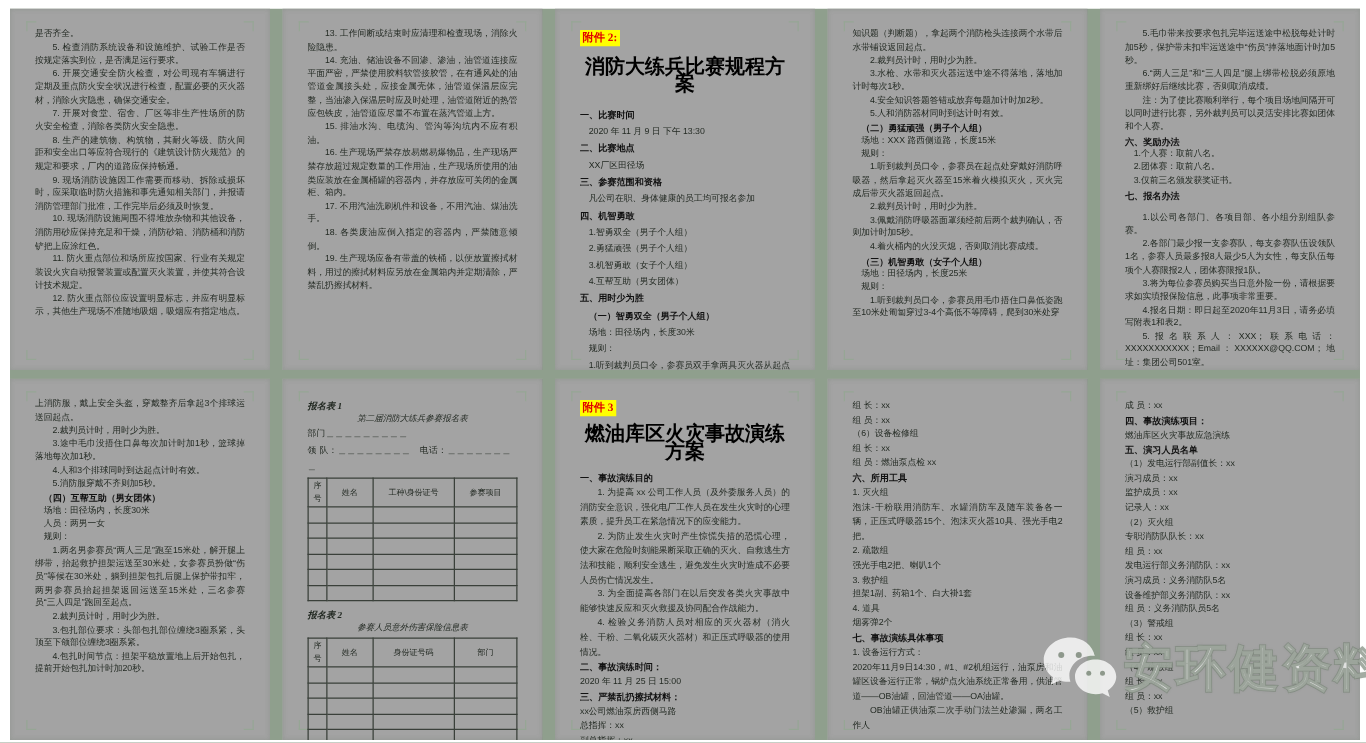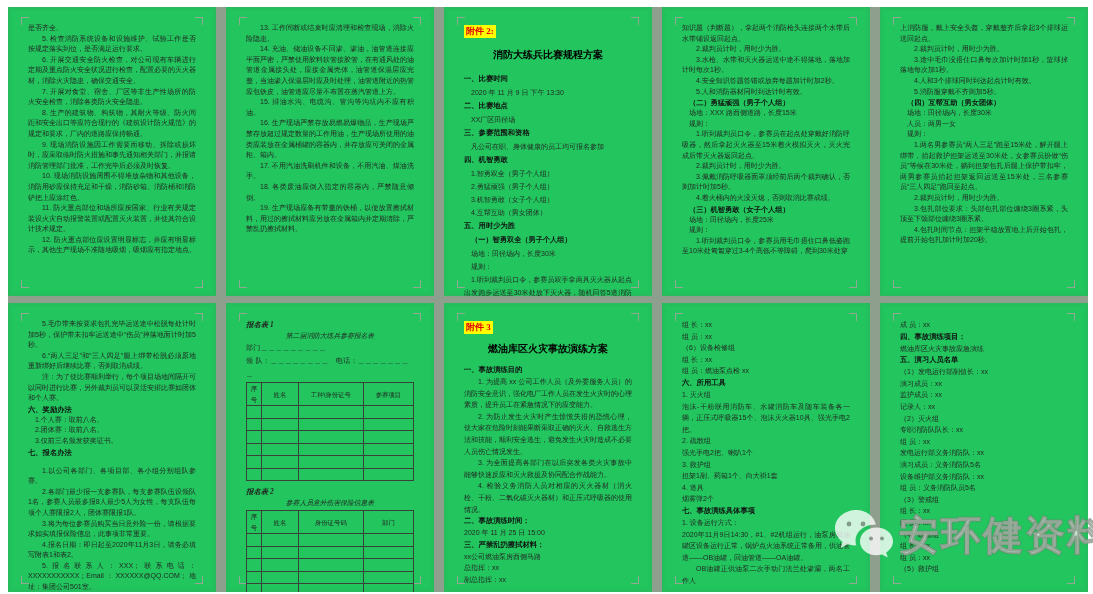--- a/index.html
+++ b/index.html
@@ -11,40 +11,40 @@
   
   .board{
     position:absolute;left:8px;top:7px;width:1080px;height:585px;
     display:grid;
     grid-template-columns:repeat(5,208px);
     grid-template-rows:289px 289px;
     column-gap:10px;row-gap:7px;
     background:#8f9f8d;
   }
   .page{
-    background:#22c55e;
+    background:#a3a3a3;
     position:relative;
     box-sizing:border-box;
     padding:16px 20px 10px 20px;
     overflow:hidden;
     color:#232a23;
     box-shadow:inset 0 0 4px rgba(90,110,90,.25);
   }
   .pbody{position:relative;}
   
   .cm{position:absolute;width:7px;height:7px;pointer-events:none;}
   .cm.tl{top:10px;left:13px;border-left:1px solid #96a695;border-top:1px solid #96a695;}
   .cm.tr{top:10px;right:13px;border-right:1px solid #96a695;border-top:1px solid #96a695;}
   .cm.bl{bottom:8px;left:13px;border-left:1px solid #96a695;border-bottom:1px solid #96a695;}
   .cm.br{bottom:8px;right:13px;border-right:1px solid #96a695;border-bottom:1px solid #96a695;}
 
   .t-p{font-size:7px;line-height:10.6px;text-align:justify;}
   .t-h{font-size:7.3px;font-weight:bold;line-height:11px;color:#111;}
   .t-sub{font-size:7.2px;font-weight:bold;line-height:11px;color:#111;}
-  .t-title{font-size:10px;font-weight:bold;text-align:center;color:#000;
+  .t-title{font-size:16px;font-weight:bold;text-align:center;color:#000;
            font-family:Liberation Sans, sans-serif;line-height:14px;}
   .attwrap{line-height:12px;}
   .att{display:inline-block;background:#ffff00;color:#e10000;font-weight:bold;
        font-size:9px;line-height:11px;padding:1px 2px;
        font-family:"Liberation Serif",serif;}
   .t-tlabel{font-size:7.4px;font-weight:bold;font-style:italic;line-height:11px;
             font-family:"Liberation Serif",serif;}
   .t-ttitle{font-size:6.8px;font-style:italic;text-align:center;line-height:11px;
             font-family:"Liberation Serif",serif;}
   .t-fields{font-size:7px;line-height:13px;letter-spacing:.3px;}
@@ -155,55 +155,55 @@
         <div class="t-p" style="text-indent: 7px;">规则：</div>
         <div class="t-p" style="text-indent: 14px;">1.听到裁判员口令，参赛员用毛巾捂住口鼻低姿跑至10米处匍匐穿过3-4个高低不等障碍，爬到30米处穿</div>
       </div>
     </article>
     <article class="page ">
       <i class="cm tl"></i>
       <i class="cm tr"></i>
       <i class="cm bl"></i>
       <i class="cm br"></i>
       <div class="pbody">
-        <div class="t-p" style="text-indent: 0px;">上消防服，戴上安全头盔，穿戴整齐后拿起3个排球运送回起点。</div>
-        <div class="t-p" style="text-indent: 14px;">2.裁判员计时，用时少为胜。</div>
-        <div class="t-p" style="text-indent: 14px;">3.途中毛巾没捂住口鼻每次加计时加1秒，篮球掉落地每次加1秒。</div>
-        <div class="t-p" style="text-indent: 14px;">4.人和3个排球同时到达起点计时有效。</div>
-        <div class="t-p" style="text-indent: 14px;">5.消防服穿戴不齐则加5秒。</div>
-        <div class="t-sub" style="text-indent: 7px;">（四）互帮互助（男女团体）</div>
-        <div class="t-p" style="text-indent: 7px;">场地：田径场内，长度30米</div>
-        <div class="t-p" style="text-indent: 7px;">人员：两男一女</div>
-        <div class="t-p" style="text-indent: 7px;">规则：</div>
-        <div class="t-p" style="text-indent: 14px;">1.两名男参赛员“两人三足”跑至15米处，解开腿上绑带，抬起救护担架运送至30米处，女参赛员扮做“伤员”等候在30米处，躺到担架包扎后腿上保护带扣牢，两男参赛员抬起担架返回运送至15米处，三名参赛员“三人四足”跑回至起点。</div>
-        <div class="t-p" style="text-indent: 14px;">2.裁判员计时，用时少为胜。</div>
-        <div class="t-p" style="text-indent: 14px;">3.包扎部位要求：头部包扎部位缠绕3圈系紧，头顶至下颌部位缠绕3圈系紧。</div>
-        <div class="t-p" style="text-indent: 14px;">4.包扎时间节点：担架平稳放置地上后开始包扎，提前开始包扎加计时加20秒。</div>
-      </div>
-    </article>
-    <article class="page ">
-      <i class="cm tl"></i>
-      <i class="cm tr"></i>
-      <i class="cm bl"></i>
-      <i class="cm br"></i>
-      <div class="pbody">
         <div class="t-p" style="text-indent: 14px;">5.毛巾带来按要求包扎完毕运送途中松脱每处计时加5秒，保护带未扣牢运送途中“伤员”摔落地面计时加5秒。</div>
         <div class="t-p" style="text-indent: 14px;">6.“两人三足”和“三人四足”腿上绑带松脱必须原地重新绑好后继续比赛，否则取消成绩。</div>
         <div class="t-p" style="text-indent: 14px;">注：为了使比赛顺利举行，每个项目场地间隔开可以同时进行比赛，另外裁判员可以灵活安排比赛如团体和个人赛。</div>
         <div class="t-h">六、奖励办法</div>
         <div class="t-p" style="text-indent: 7px;">1.个人赛：取前八名。</div>
         <div class="t-p" style="text-indent: 7px;">2.团体赛：取前八名。</div>
         <div class="t-p" style="text-indent: 7px;">3.仅前三名颁发获奖证书。</div>
         <div class="t-h">七、报名办法</div>
         <div style="height: 8px;"></div>
         <div class="t-p" style="text-indent: 14px;">1.以公司各部门、各项目部、各小组分别组队参赛。</div>
         <div class="t-p" style="text-indent: 14px;">2.各部门最少报一支参赛队，每支参赛队伍设领队1名，参赛人员最多报8人最少5人为女性，每支队伍每项个人赛限报2人，团体赛限报1队。</div>
         <div class="t-p" style="text-indent: 14px;">3.将为每位参赛员购买当日意外险一份，请根据要求如实填报保险信息，此事项非常重要。</div>
         <div class="t-p" style="text-indent: 14px;">4.报名日期：即日起至2020年11月3日，请务必填写附表1和表2。</div>
         <div class="t-p" style="text-indent: 14px;">5.报名联系人：XXX；联系电话：XXXXXXXXXXX；Email：XXXXXX@QQ.COM；地址：集团公司501室。</div>
+      </div>
+    </article>
+    <article class="page ">
+      <i class="cm tl"></i>
+      <i class="cm tr"></i>
+      <i class="cm bl"></i>
+      <i class="cm br"></i>
+      <div class="pbody">
+        <div class="t-p" style="text-indent: 0px;">上消防服，戴上安全头盔，穿戴整齐后拿起3个排球运送回起点。</div>
+        <div class="t-p" style="text-indent: 14px;">2.裁判员计时，用时少为胜。</div>
+        <div class="t-p" style="text-indent: 14px;">3.途中毛巾没捂住口鼻每次加计时加1秒，篮球掉落地每次加1秒。</div>
+        <div class="t-p" style="text-indent: 14px;">4.人和3个排球同时到达起点计时有效。</div>
+        <div class="t-p" style="text-indent: 14px;">5.消防服穿戴不齐则加5秒。</div>
+        <div class="t-sub" style="text-indent: 7px;">（四）互帮互助（男女团体）</div>
+        <div class="t-p" style="text-indent: 7px;">场地：田径场内，长度30米</div>
+        <div class="t-p" style="text-indent: 7px;">人员：两男一女</div>
+        <div class="t-p" style="text-indent: 7px;">规则：</div>
+        <div class="t-p" style="text-indent: 14px;">1.两名男参赛员“两人三足”跑至15米处，解开腿上绑带，抬起救护担架运送至30米处，女参赛员扮做“伤员”等候在30米处，躺到担架包扎后腿上保护带扣牢，两男参赛员抬起担架返回运送至15米处，三名参赛员“三人四足”跑回至起点。</div>
+        <div class="t-p" style="text-indent: 14px;">2.裁判员计时，用时少为胜。</div>
+        <div class="t-p" style="text-indent: 14px;">3.包扎部位要求：头部包扎部位缠绕3圈系紧，头顶至下颌部位缠绕3圈系紧。</div>
+        <div class="t-p" style="text-indent: 14px;">4.包扎时间节点：担架平稳放置地上后开始包扎，提前开始包扎加计时加20秒。</div>
       </div>
     </article>
     <article class="page ">
       <i class="cm tl"></i>
       <i class="cm tr"></i>
       <i class="cm bl"></i>
       <i class="cm br"></i>
       <div class="pbody">
         <div class="t-tlabel">报名表 1</div>
         <div class="t-ttitle">第二届消防大练兵参赛报名表</div>

